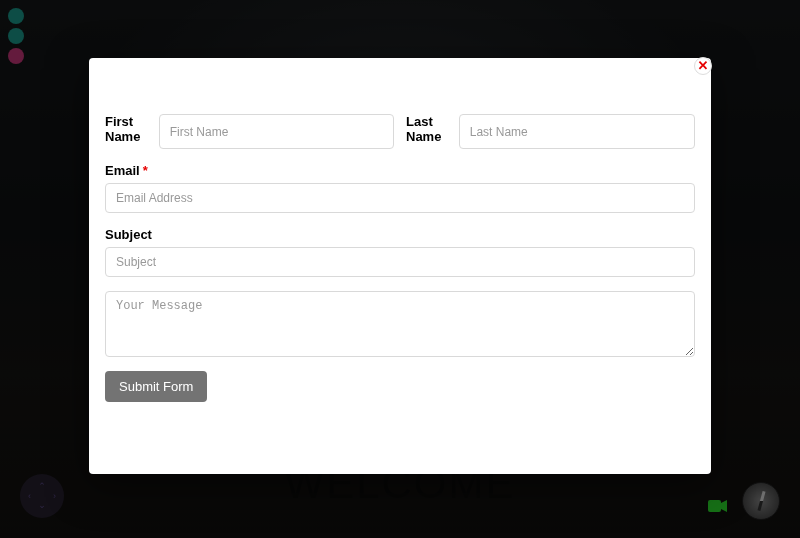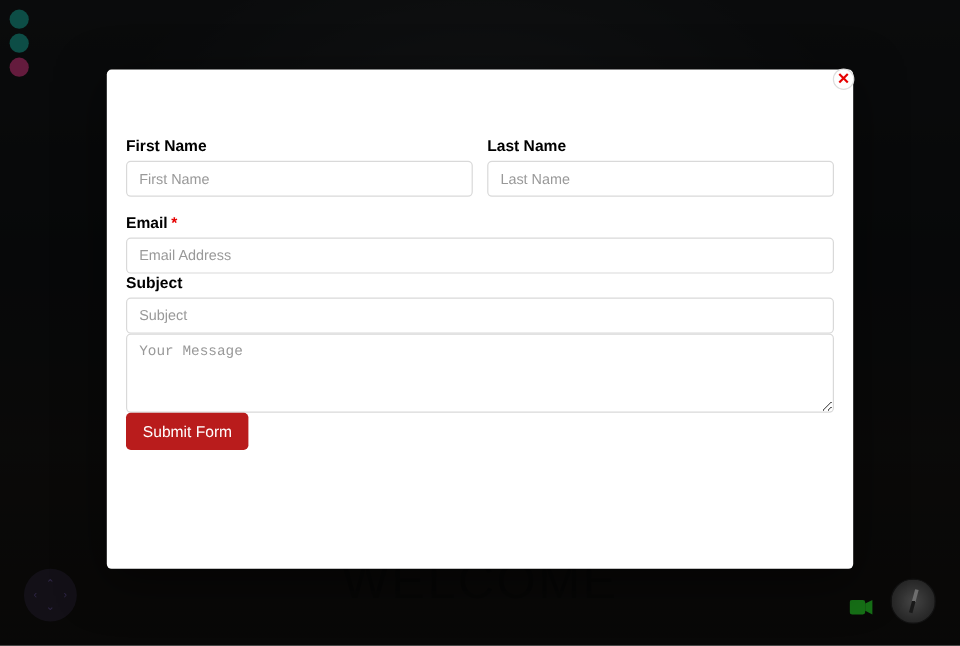--- a/index.html
+++ b/index.html
@@ -147,25 +147,26 @@
       padding: 56px 16px 16px 16px;
     }
     .row {
       display: flex;
       gap: 12px;
       margin-bottom: 14px;
     }
     .col {
       flex: 1;
       display: flex;
+      flex-direction: row;
+    }
+    .field {
+      display: flex;
       flex-direction: column;
-    }
-    .field {
-      display: flex;
-      flex-direction: column;
+      margin-bottom: 14px;
     }
     label {
       font-size: 13px;
       font-weight: bold;
       color: #000;
       margin-bottom: 5px;
     }
     .req {
       color: #e60000;
       margin-left: 3px;
@@ -186,21 +187,21 @@
     textarea {
       height: 66px;
       resize: both;
       font-family: "Courier New", monospace;
       font-size: 12px;
     }
     textarea::placeholder {
       font-family: "Courier New", monospace;
     }
     .submit-btn {
-      background: #b91c1c;
+      background: #737373;
       color: #fff;
       border: none;
       border-radius: 4px;
       padding: 8px 14px;
       font-size: 13px;
       cursor: pointer;
     }
   </style>
 </head>
 <body>

